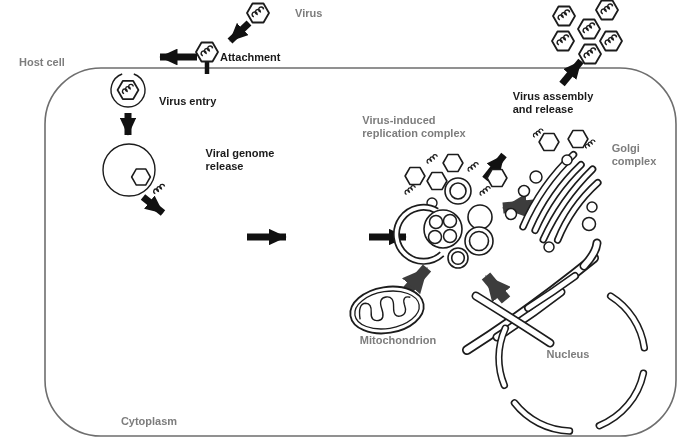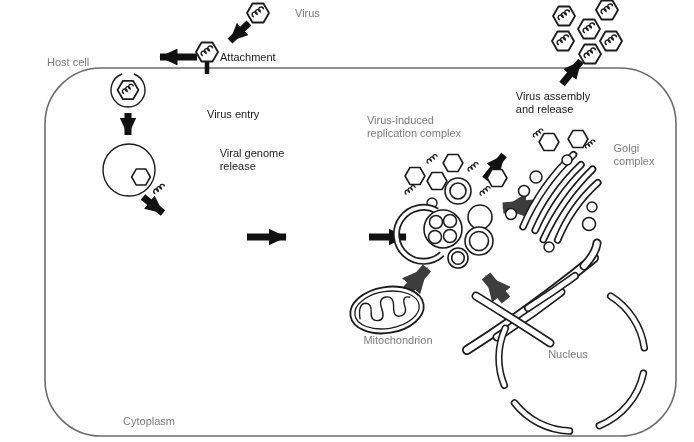--- a/index.html
+++ b/index.html
@@ -1,17 +1,17 @@
 <!DOCTYPE html>
 <html><head>
 <meta charset="utf-8">
 <style>
   html,body{margin:0;padding:0;background:#fff;}
   #stage{position:relative;width:694px;height:442px;background:#fff;overflow:hidden;
-         font-family:"Liberation Sans","DejaVu Sans",sans-serif;}
+         font-family:"Liberation Sans","DejaVu Sans",sans-serif;font-weight:bold;}
   #art{position:absolute;left:0;top:0;}
   .lbl{position:absolute;font-size:11px;line-height:13px;white-space:pre-line;}
   .gray{color:#7d7d7d;}
   .black{color:#1a1a1a;}
   .ctr{transform:translateX(-50%);text-align:left;}
 </style>
 </head>
 <body>
 
 <div id="stage">
@@ -158,24 +158,24 @@
   </g>
 
   <g transform="translate(387,310) rotate(-9)">
     <ellipse cx="0" cy="0" rx="37" ry="23" fill="#fff" stroke="#1c1c1c" stroke-width="1.8"></ellipse>
     <ellipse cx="0" cy="0" rx="32.5" ry="18.5" fill="none" stroke="#1c1c1c" stroke-width="1.3"></ellipse>
     <path d="M -28 5 Q -28 -11 -20 -10 Q -14 -9 -16 0 Q -18 9 -10 9 Q -3 9 -5 -2 Q -7 -13 1 -13 Q 9 -13 7 -2 Q 5 9 13 8 Q 20 7 18 -3 Q 17 -12 25 -9" fill="none" stroke="#1c1c1c" stroke-width="1.4"></path>
   </g>
 </svg>
 
   <div class="lbl gray" style="left:295px;top:7px;">Virus</div>
-  <div class="lbl gray" style="left:47px;top:56px;">Host cell</div>
+  <div class="lbl gray" style="left:19px;top:56px;">Host cell</div>
   <div class="lbl black" style="left:220px;top:51px;">Attachment</div>
-  <div class="lbl black" style="left:159px;top:108px;margin-left:48px;">Virus entry</div>
-  <div class="lbl black ctr" style="left:252px;top:147px;">Viral genome
+  <div class="lbl black" style="left:159px;top:95px;">Virus entry</div>
+  <div class="lbl black ctr" style="left:240px;top:147px;">Viral genome
 release</div>
   <div class="lbl gray ctr" style="left:414px;top:114px;">Virus-induced
 replication complex</div>
   <div class="lbl black ctr" style="left:553px;top:90px;">Virus assembly
 and release</div>
   <div class="lbl gray ctr" style="left:634px;top:142px;">Golgi
 complex</div>
   <div class="lbl gray ctr" style="left:568px;top:348px;">Nucleus</div>
   <div class="lbl gray ctr" style="left:398px;top:334px;">Mitochondrion</div>
   <div class="lbl gray ctr" style="left:149px;top:415px;">Cytoplasm</div>

